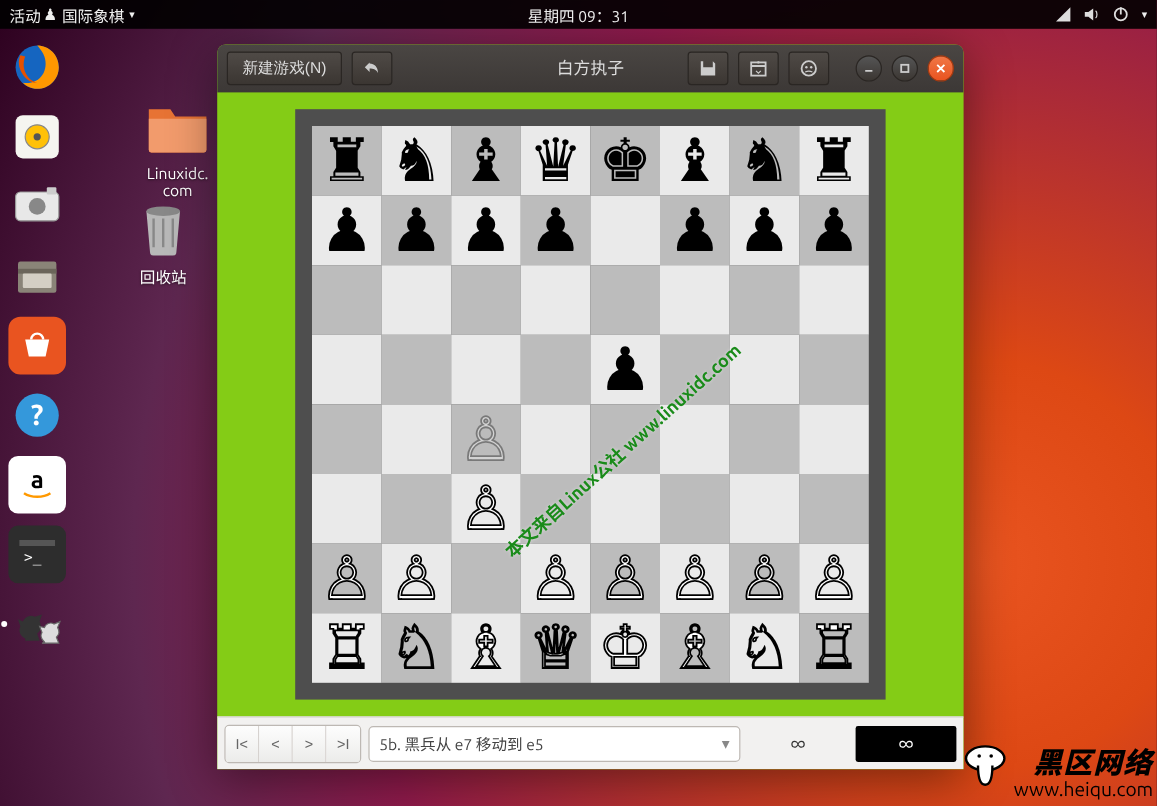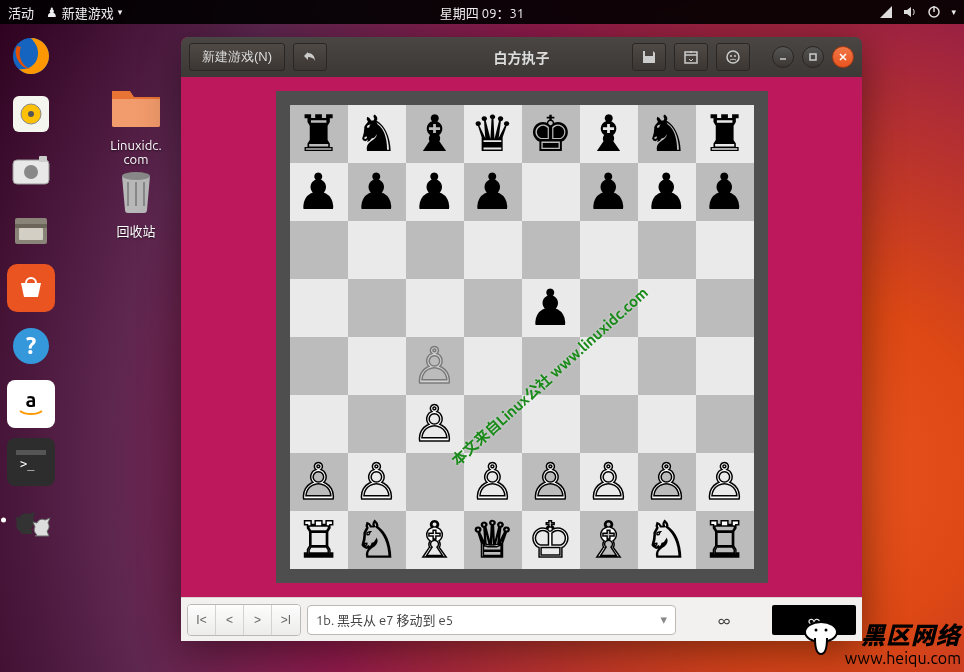--- a/index.html
+++ b/index.html
@@ -5,41 +5,41 @@
 html,body{margin:0;padding:0;width:964px;height:672px;overflow:hidden;font-family:"Ubuntu","Noto Sans CJK SC",sans-serif;background:#2c001e}
 *{box-sizing:border-box}
 
 
 .wallpaper{position:absolute;inset:0;background:
  radial-gradient(circle at 85% 70%, #e95420 0%, #dd4814 18%, #8f1a4b 55%, #5e2750 75%, #2c001e 100%)}
 
 
 .topbar{position:absolute;top:0;left:0;right:0;height:24px;background:rgba(0,0,0,.9);display:flex;align-items:center;color:#eee;font-size:13px;padding:0 8px;z-index:50}
 .topbar .center{position:absolute;left:50%;transform:translateX(-50%)}
-.topbar .left{display:flex;align-items:center;gap:12px}
+.topbar .left{display:flex;align-items:center;gap:2px}
 .topbar .tb-item{display:flex;align-items:center;gap:4px;cursor:pointer}
 .topbar .right{margin-left:auto;display:flex;align-items:center;gap:10px}
 .tri{font-size:9px}
 
 
 .launcher{position:absolute;top:24px;left:0;bottom:0;width:62px;display:flex;flex-direction:column;align-items:center;padding-top:8px;gap:10px;z-index:40}
 .licon{width:48px;height:48px;border-radius:8px;display:flex;align-items:center;justify-content:center;cursor:pointer;position:relative}
 .licon svg{display:block}
 .licon.running::before{content:"";position:absolute;left:-6px;top:50%;transform:translateY(-50%);width:5px;height:5px;border-radius:50%;background:#fff}
 
 
 .desk-item{position:absolute;width:80px;text-align:center;color:#fff;font-size:13px;text-shadow:0 1px 2px rgba(0,0,0,.6);cursor:pointer}
 .desk-item .di-box{width:54px;height:54px;margin:0 auto 4px;display:flex;align-items:center;justify-content:center}
 
 
-.win{position:absolute;top:37px;left:181px;width:681px;height:604px;border-radius:7px 7px 0 0;overflow:hidden;box-shadow:0 8px 40px rgba(0,0,0,.45);background:#be185d;display:flex;flex-direction:column}
+.win{position:absolute;top:37px;left:181px;width:622px;height:604px;border-radius:7px 7px 0 0;overflow:hidden;box-shadow:0 8px 40px rgba(0,0,0,.45);background:#84cc16;display:flex;flex-direction:column}
 .win-header{height:40px;background:linear-gradient(#4a4643,#3c3836);display:flex;align-items:center;padding:0 8px;gap:8px;color:#dcdcdc}
 .hbtn{height:28px;border-radius:3px;border:1px solid #2a2623;background:linear-gradient(#4f4a46,#3b3632);color:#dcdcdc;font-size:13px;padding:0 12px;display:flex;align-items:center;justify-content:center;cursor:pointer}
 .hbtn.icon{width:34px;padding:0}
-.win-title{position:absolute;left:50%;transform:translateX(-50%);font-size:14px;font-weight:700;white-space:nowrap}
+.win-title{position:absolute;left:50%;transform:translateX(-50%);font-size:14px;font-weight:400;white-space:nowrap}
 .win-ctl{width:22px;height:22px;border-radius:50%;background:linear-gradient(#555,#3b3632);border:1px solid #2a2623;display:flex;align-items:center;justify-content:center;color:#ddd;cursor:pointer}
 .win-ctl.close{background:linear-gradient(#f07746,#e95420);color:#fff;border-color:#a33a11}
 
 
 .board-wrap{flex:1;display:flex;align-items:center;justify-content:center;padding:10px}
 .board-outer{width:492px;height:492px;background:#4e4e4e;padding:14px}
 .board{width:464px;height:464px;display:grid;grid-template-columns:repeat(8,58px);grid-template-rows:repeat(8,58px);position:relative}
 .sq{display:flex;align-items:center;justify-content:center}
 .sq.l{background:#eaeaea}
 .sq.d{background:#bcbcbc}
@@ -69,21 +69,21 @@
 </head>
 <body>
 
 <div class="wallpaper"></div>
 
 <div class="topbar">
   <div class="left">
     <span class="tb-item">活动</span>
     <span class="tb-item">
       <span>♟</span>
-      <span>新建游戏</span>
+      <span>国际象棋</span>
       <span class="tri">▾</span>
     </span>
   </div>
   <div class="center">星期四 09：31</div>
   <div class="right">
     <span class="tb-item">
       <svg width="14" height="14" viewBox="0 0 14 14">
           <path d="M1 13 L13 1 L13 13 Z" fill="#ddd"></path>
         </svg>
     </span>
@@ -157,21 +157,21 @@
       </svg>
   </div>
   <div class="licon running">
     <svg width="44" height="44" viewBox="0 0 44 44">
         <path d="M12 36h12l-2-6c3-2 4-6 2-10l2-6-6 2c-4-2-8 0-10 4l-4-2 2 6c-2 4 0 8 4 10z" fill="#333"></path>
         <path d="M26 38h14l-2-5c2-2 3-5 1-8l2-5-5 2c-3-2-7 0-8 3l-4-1 2 5c-2 3 0 6 2 8z" fill="#ddd" stroke="#666"></path>
       </svg>
   </div>
 </div>
 
-<div class="desk-item" style="top:80px;left:96px">
+<div class="desk-item" style="top:80px;left:108px">
   <div class="di-box">
     <svg width="52" height="44" viewBox="0 0 52 44">
         <path d="M2 6h18l4 6h26v28a2 2 0 01-2 2H4a2 2 0 01-2-2z" fill="#e77334"></path>
         <path d="M2 14h48v26a2 2 0 01-2 2H4a2 2 0 01-2-2z" fill="#f29b6c"></path>
       </svg>
   </div>
   <div style="white-space:pre-line">Linuxidc.
 com</div>
 </div>
 <div class="desk-item" style="top:163px;left:96px">
@@ -372,21 +372,21 @@
   </div>
 
   <div class="bottom">
     <div class="nav">
       <button>I&lt;</button>
       <button>&lt;</button>
       <button>&gt;</button>
       <button>&gt;I</button>
     </div>
     <div class="combo">
-      <span>1b. 黑兵从 e7 移动到 e5</span>
+      <span>5b. 黑兵从 e7 移动到 e5</span>
       <span style="color:#888">▾</span>
     </div>
     <div class="clock">∞</div>
     <div class="clock dk">∞</div>
   </div>
 </div>
 
 <div class="heiqu">
   <svg width="40" height="40" viewBox="0 0 40 40">
       <ellipse cx="20" cy="14" rx="16" ry="10" fill="#fff" stroke="#000" stroke-width="2"></ellipse>

